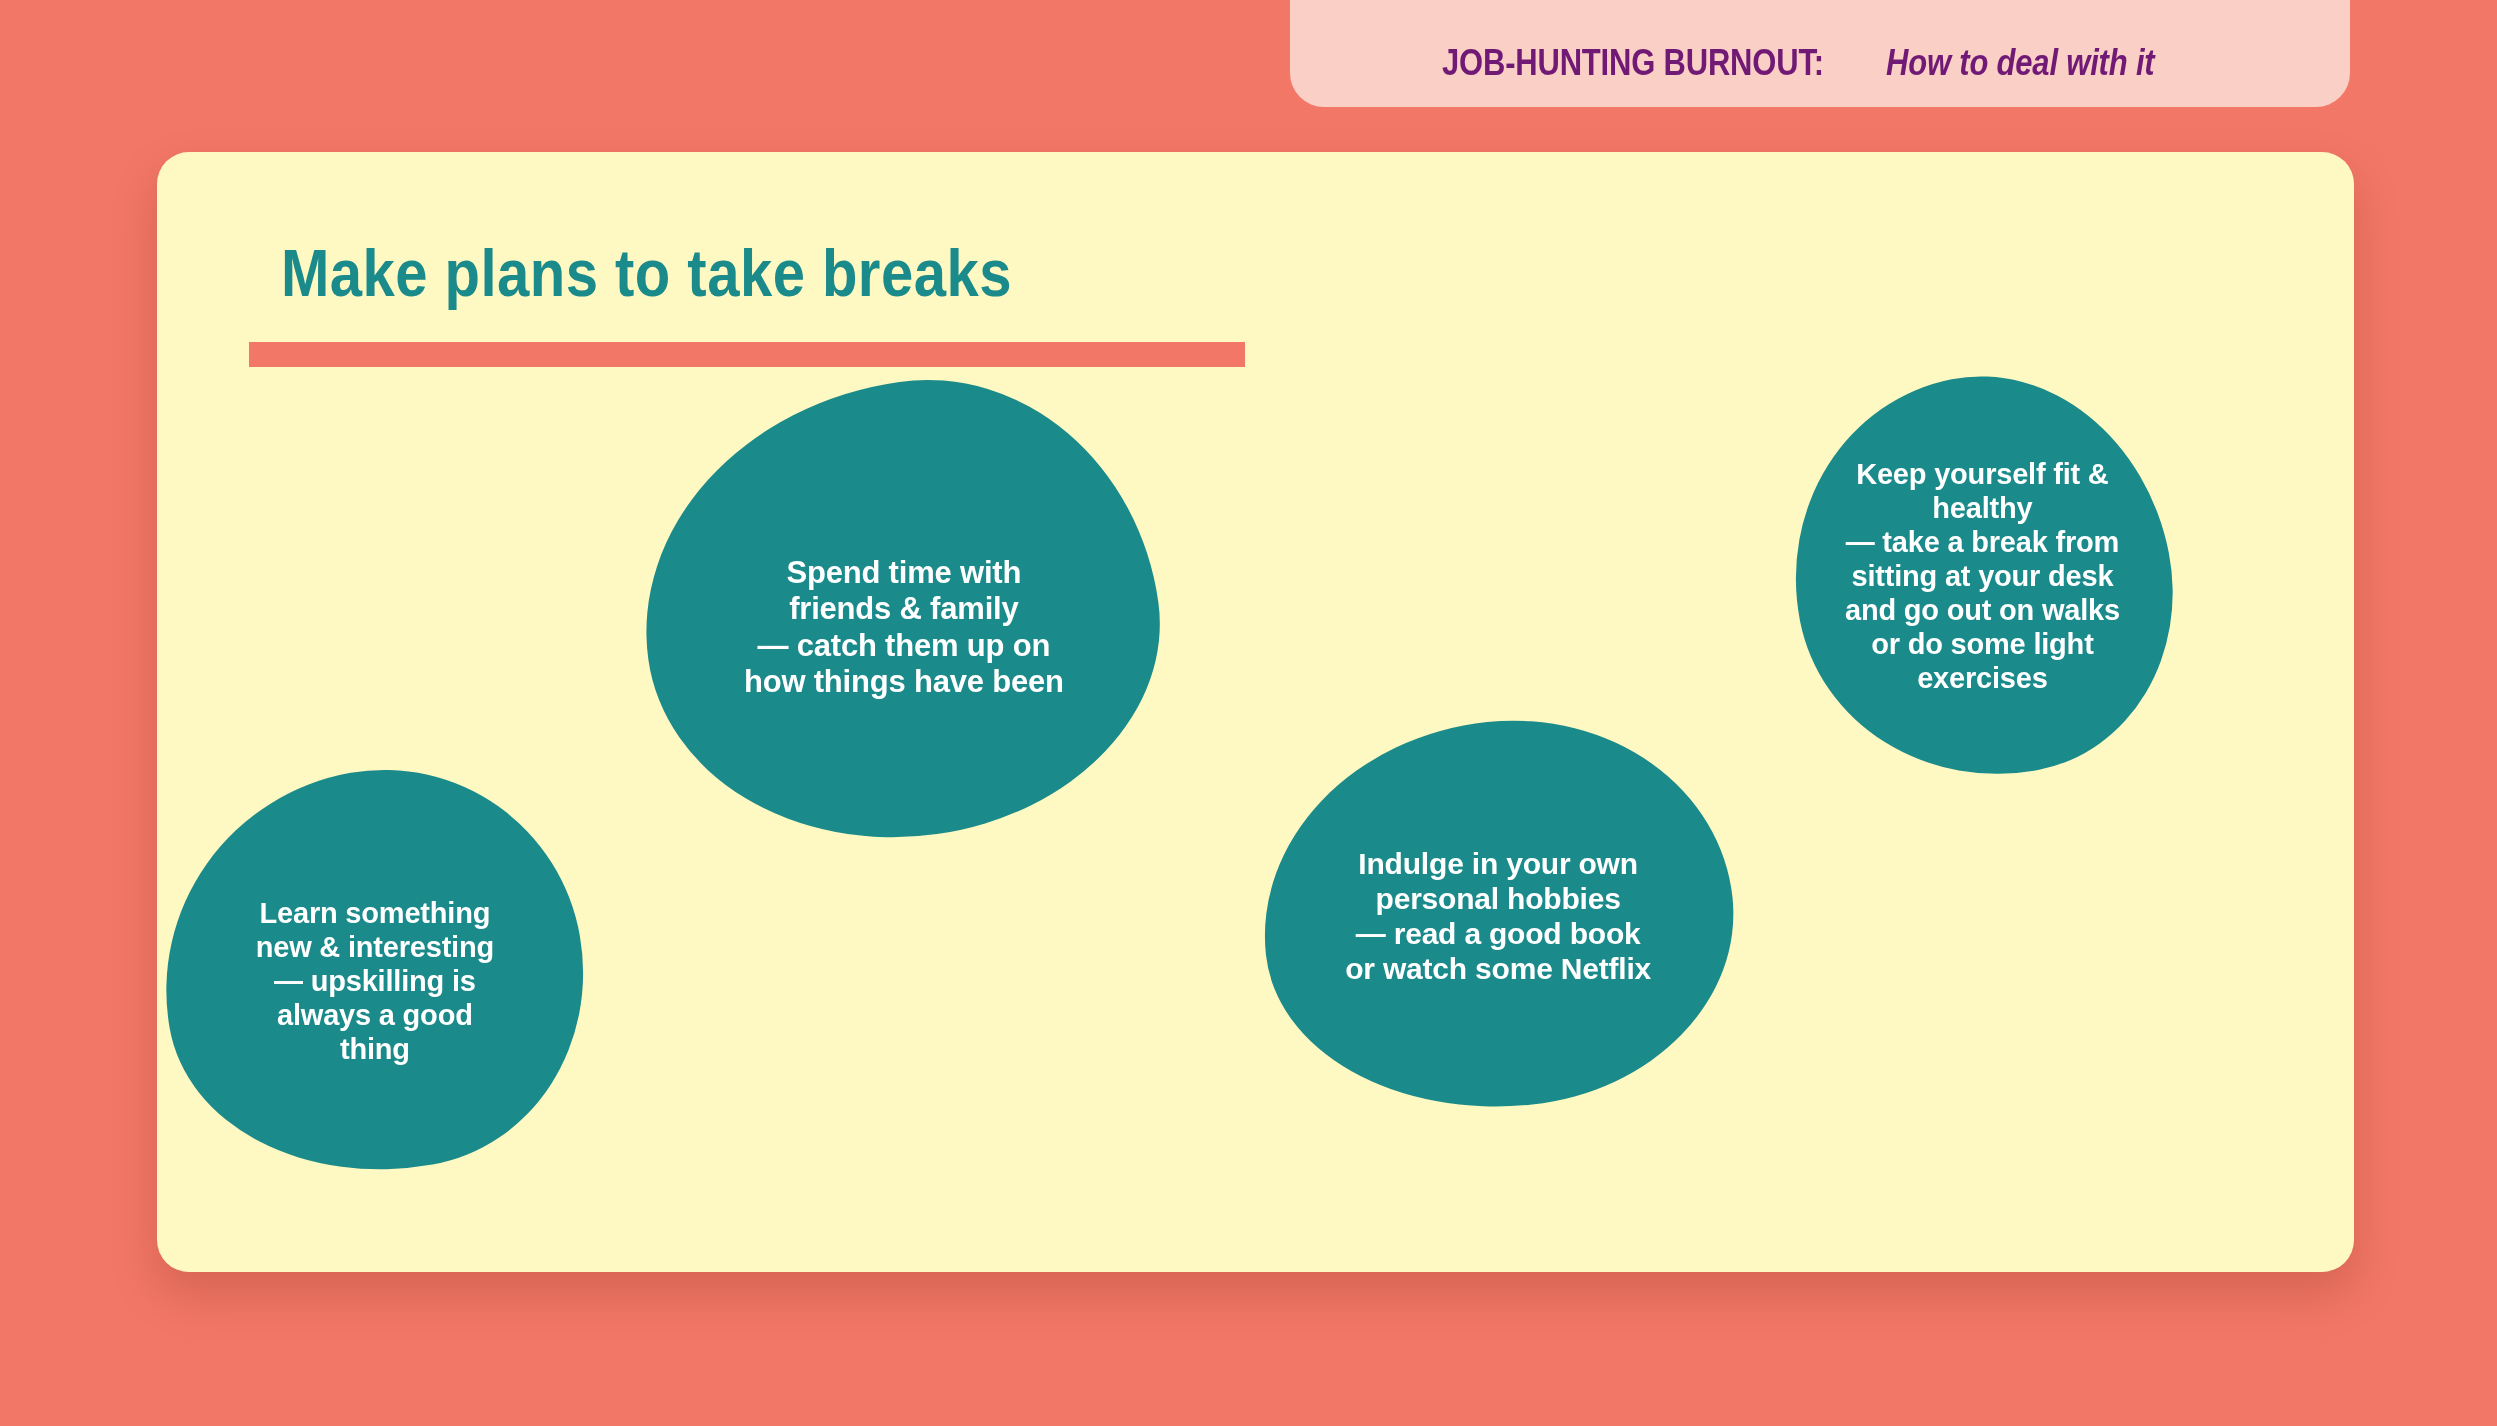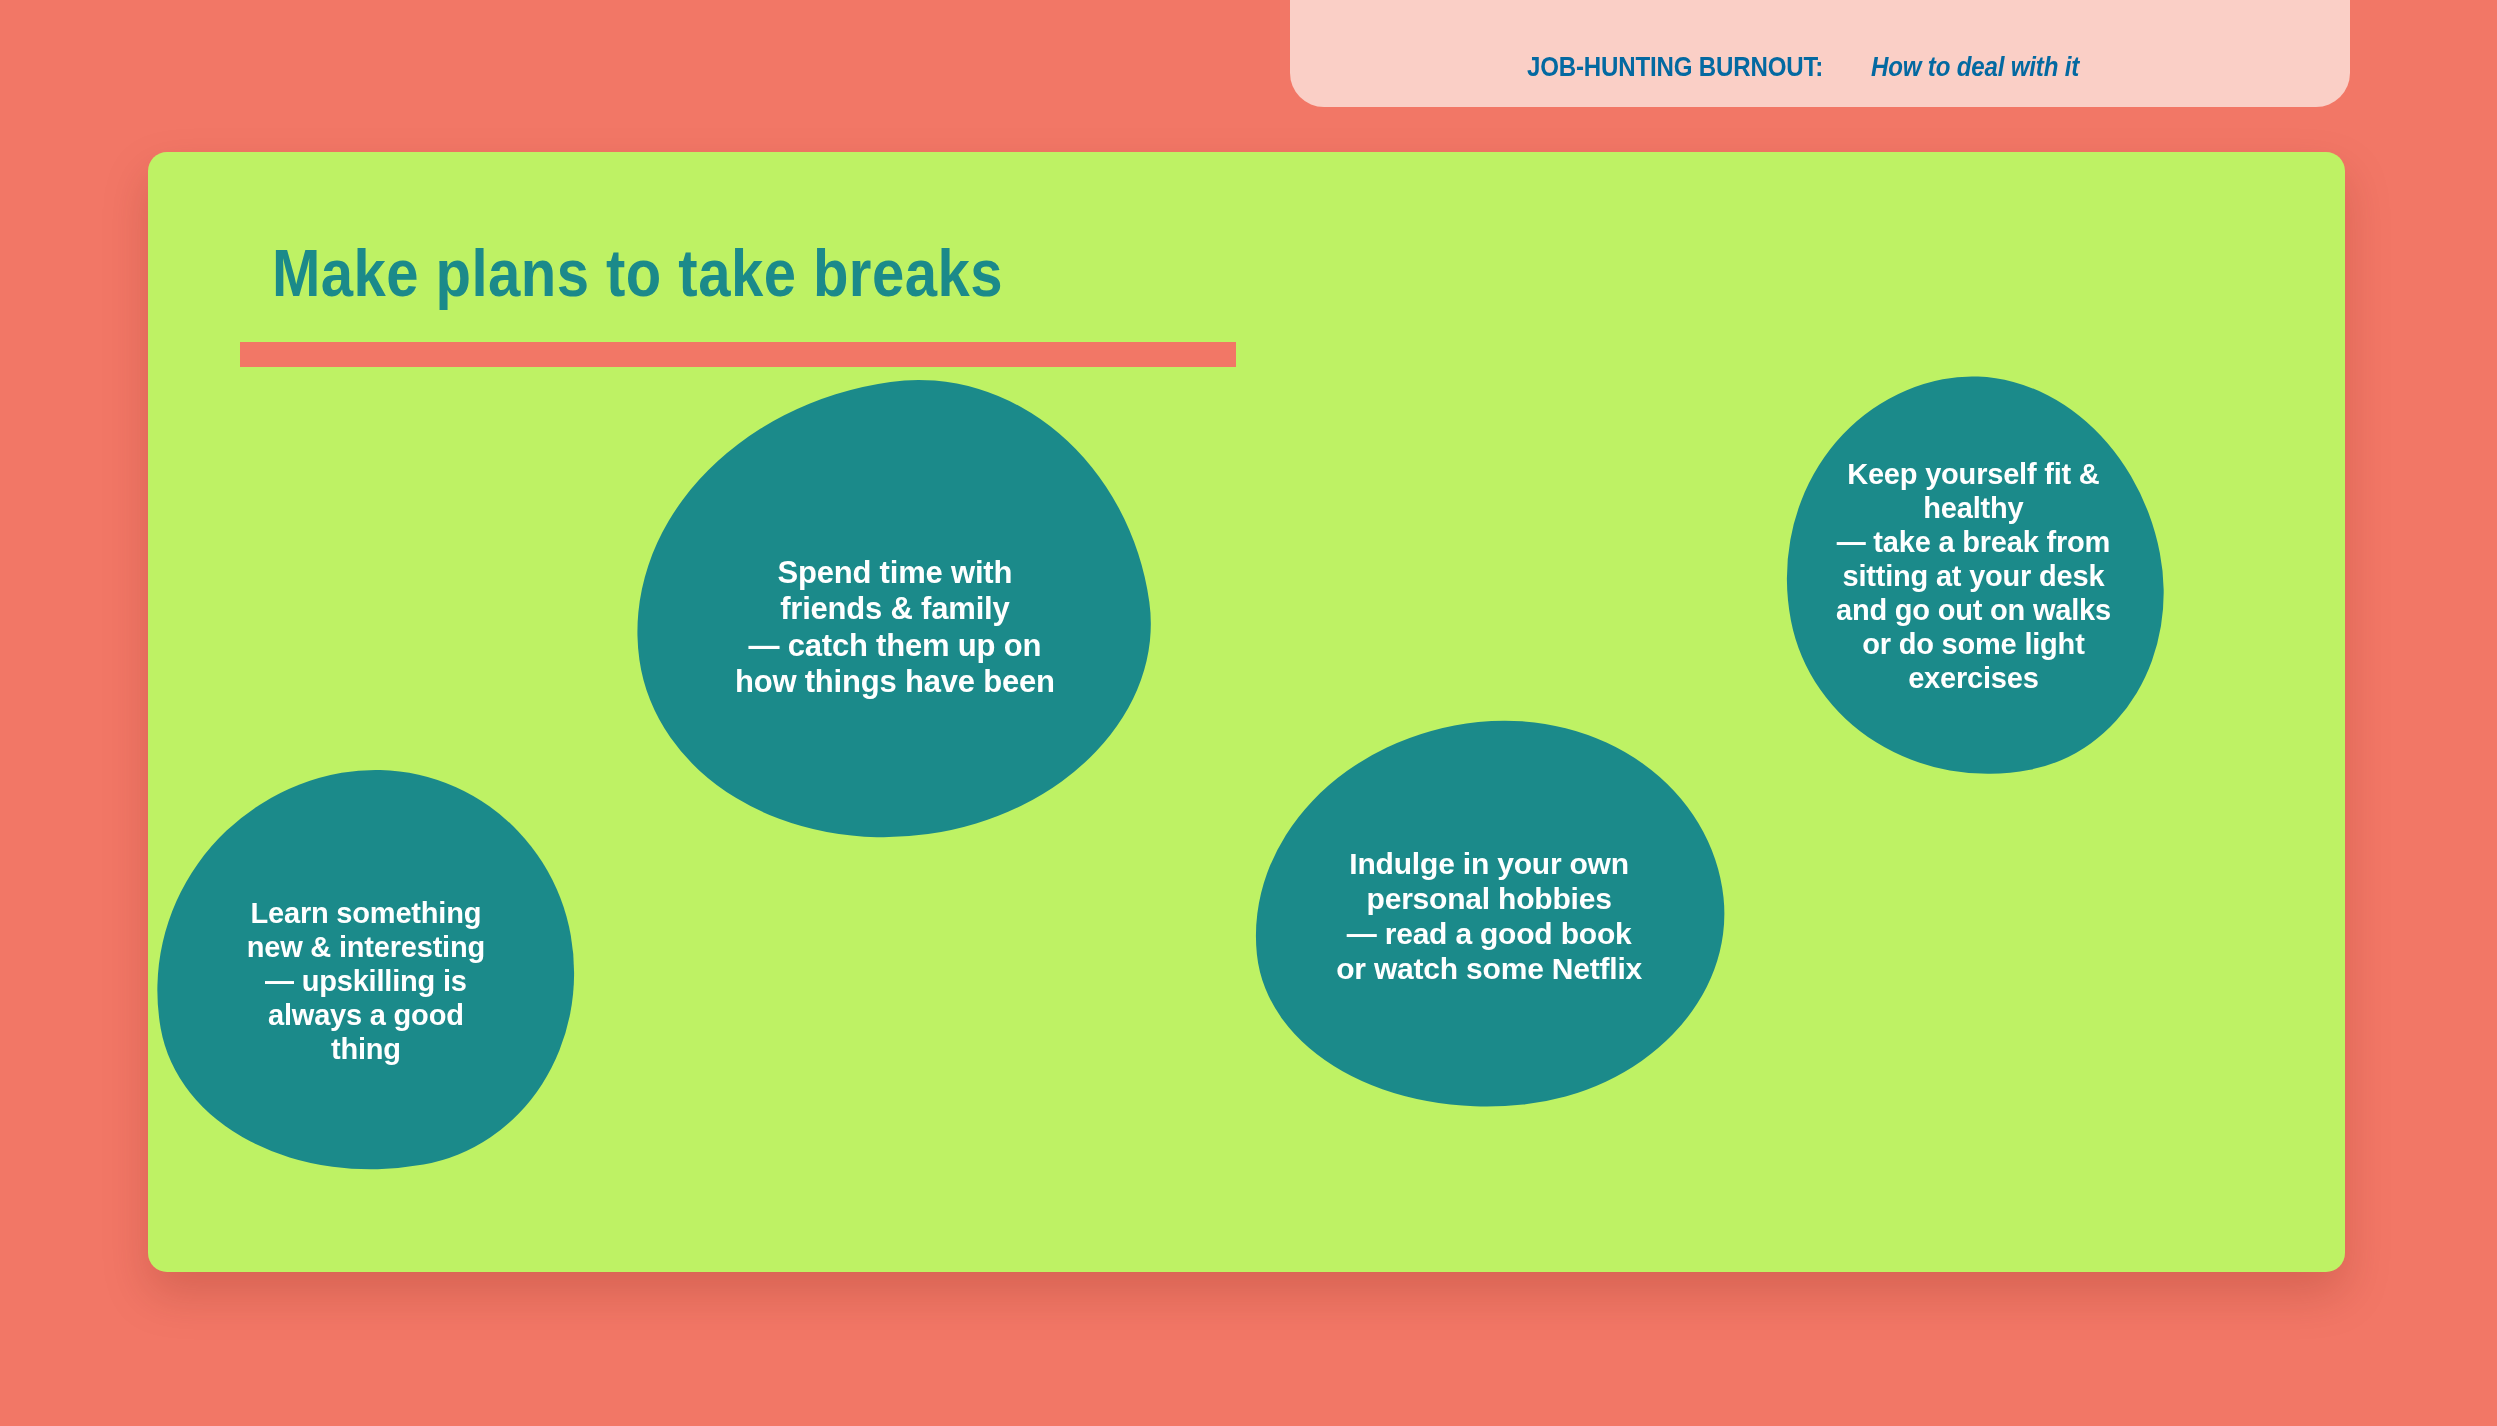--- a/index.html
+++ b/index.html
@@ -32,22 +32,22 @@
     background: #FACFC6;
     border-radius: 0 0 34px 34px;
     display: flex;
     align-items: flex-end;
     justify-content: center;
     padding-bottom: 26px;
     box-sizing: border-box;
   }
   #header-title-wrap {
     white-space: nowrap;
-    color: #0369a1;
-    font-size: 28px;
+    color: #701a75;
+    font-size: 36px;
     letter-spacing: -0.2px;
     line-height: 1;
   }
   .hdr-strong {
     font-weight: bold;
     font-stretch: condensed;
     font-family: "Liberation Sans Narrow", "Liberation Sans", sans-serif;
     transform: scaleX(0.86);
     display: inline-block;
     transform-origin: left center;
@@ -57,26 +57,26 @@
     font-style: italic;
     font-family: "Liberation Sans Narrow", "Liberation Sans", sans-serif;
     transform: scaleX(0.86);
     display: inline-block;
     transform-origin: left center;
   }
 
   
   #card {
     position: absolute;
-    left: 148px;
+    left: 157px;
     top: 152px;
     width: 2197px;
     height: 1120px;
-    background: #bef264;
-    border-radius: 19px;
+    background: #fef9c3;
+    border-radius: 32px;
     box-shadow: 0 22px 46px rgba(120, 30, 20, 0.22);
     overflow: hidden;
   }
 
   
   #title-block {
     position: absolute;
     left: 92px;
     top: 60px;
     height: 160px;

